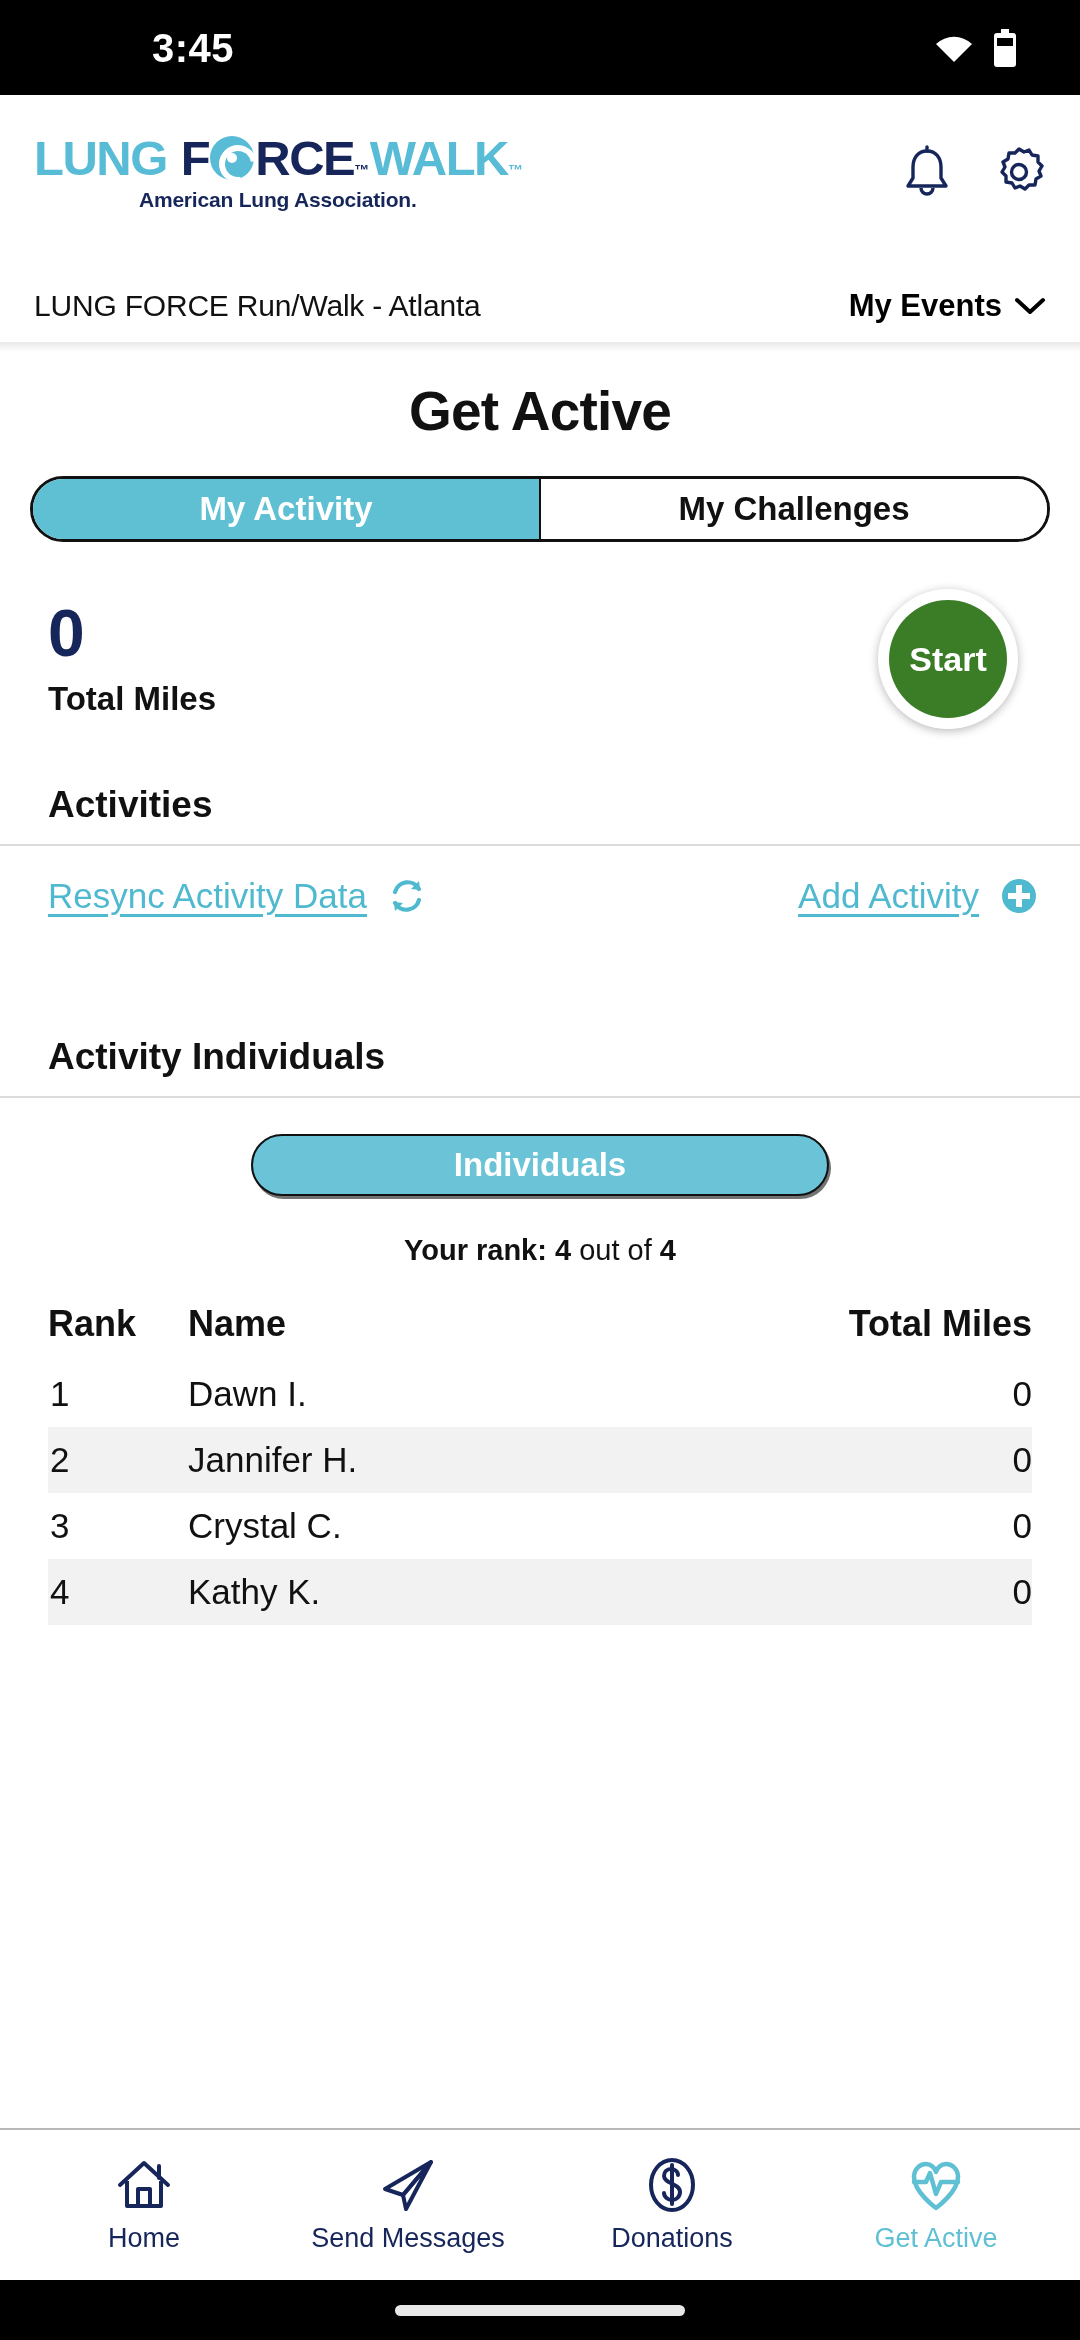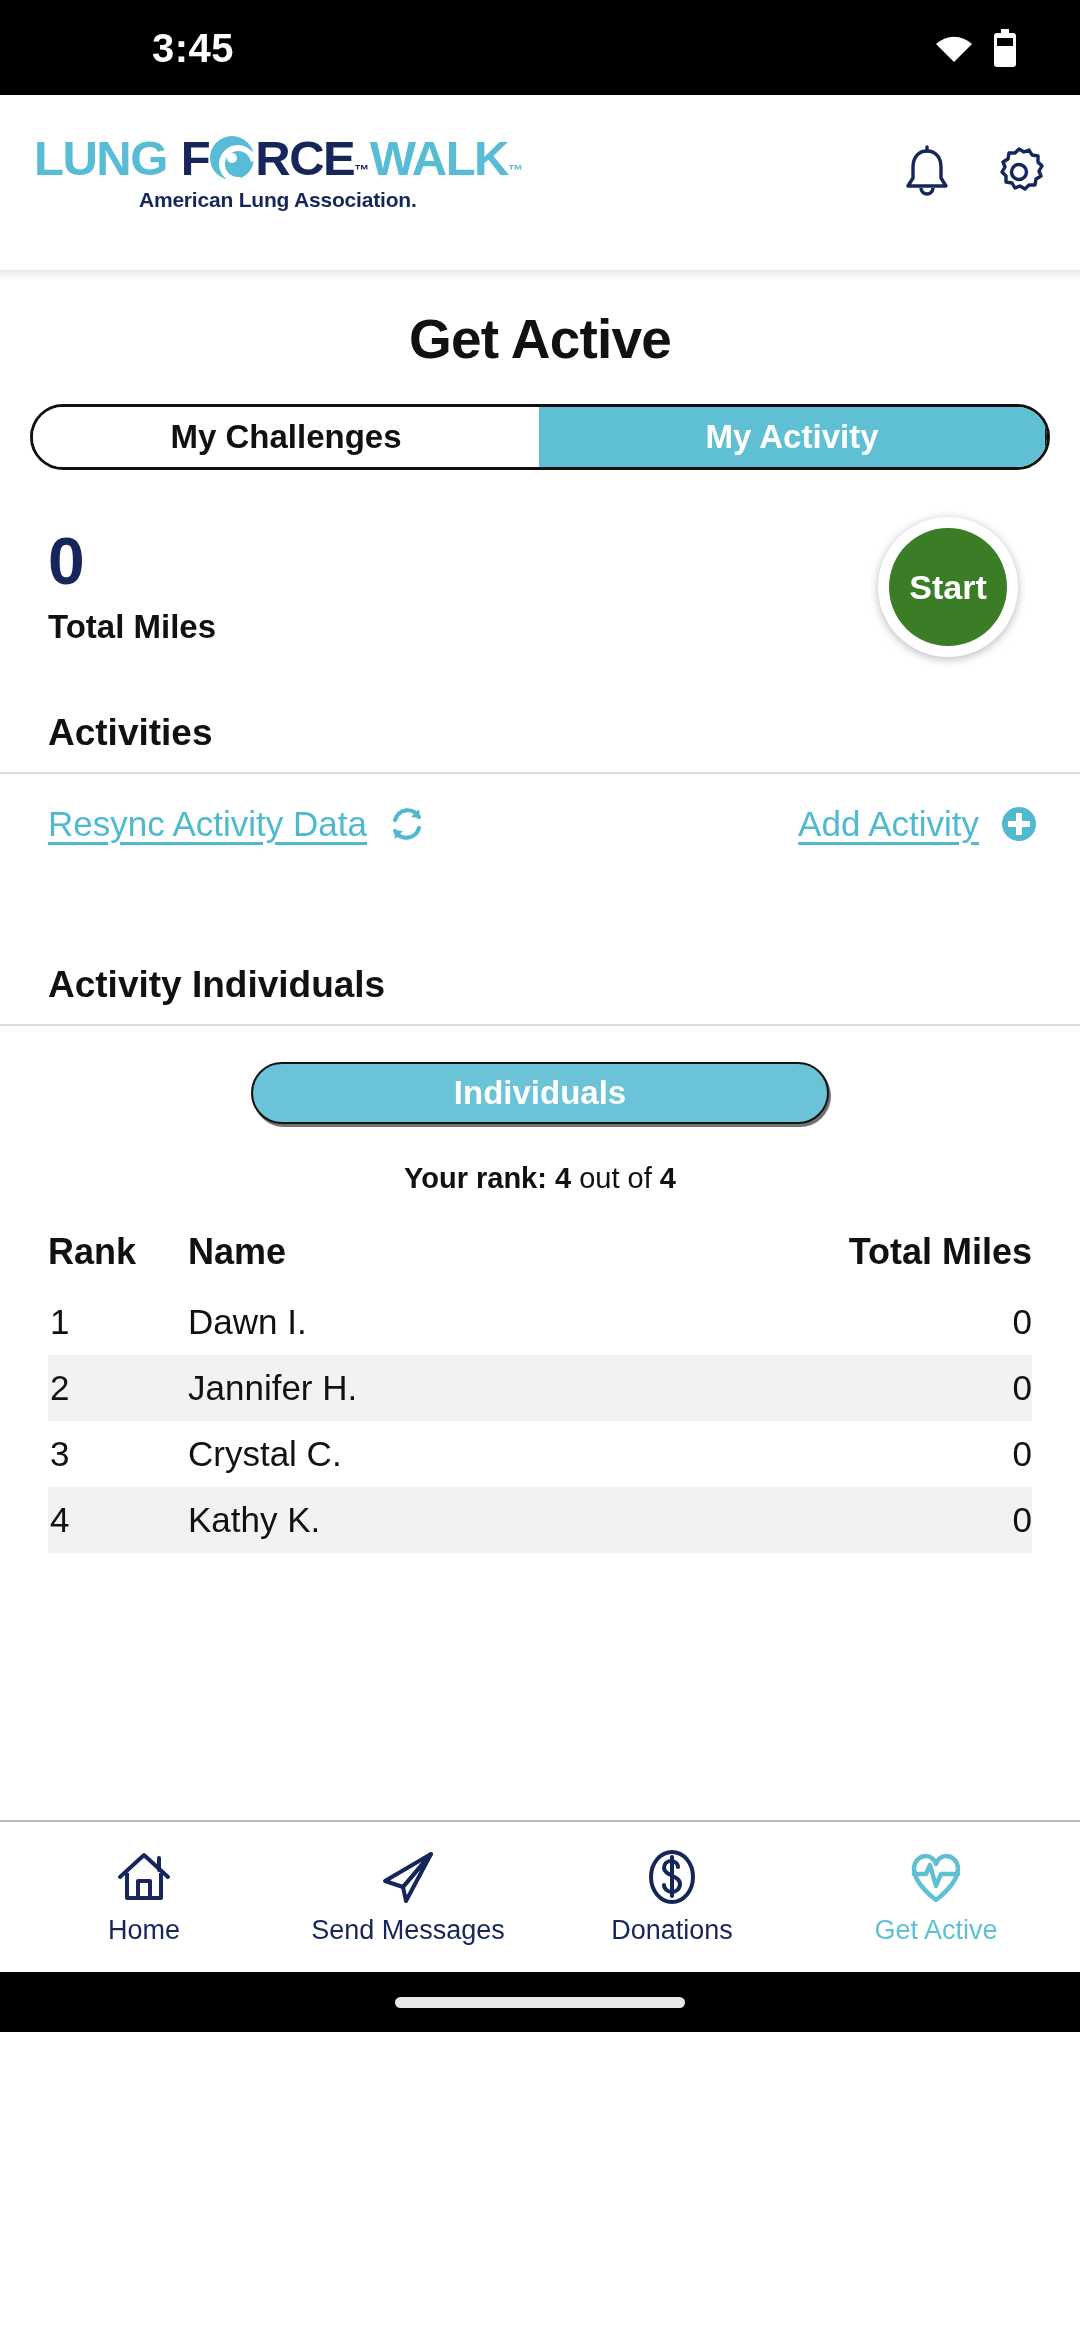--- a/index.html
+++ b/index.html
@@ -3,21 +3,21 @@
 <meta charset="utf-8">
 <style>
   * { margin:0; padding:0; box-sizing:border-box; }
   html, body { width:1080px; height:2340px; }
   body {
     font-family: "Liberation Sans", sans-serif;
     background:#ffffff;
     overflow:hidden;
     -webkit-font-smoothing:antialiased;
   }
-  .phone { position:relative; width:1080px; height:2032px; background:#be185d; display:flex; flex-direction:column;border-radius:30px; }
+  .phone { position:relative; width:1080px; height:2340px; background:#be185d; display:flex; flex-direction:column;border-radius:30px; }
 
   
   .statusbar {
     height:95px; background:#000; flex:0 0 95px;
     display:flex; align-items:center; justify-content:space-between;
     padding:0 44px 0 0; position:relative;
   }
   .status-time {
     color:#fff; font-size:40px; font-weight:700; letter-spacing:.5px;
     margin-left:152px; line-height:1;
@@ -214,29 +214,38 @@
         <path d="M27 2 L27 6" stroke="#16265A" stroke-width="3.4" stroke-linecap="round"></path>
         <path d="M21 43 a6 6 0 0 0 12 0" fill="none" stroke="#16265A" stroke-width="3.4"></path>
       </svg>
       <svg class="hdr-ic" viewBox="0 0 54 54">
         <path d="M27 4 l5 3 l5 -2 l3 5 l6 1 l0 6 l4 4 l-3 5 l2 5 l-5 3 l-1 6 l-6 0 l-4 4 l-5 -3 l-5 2 l-3 -5 l-6 -1 l0 -6 l-4 -4 l3 -5 l-2 -5 l5 -3 l1 -6 l6 0 z" fill="none" stroke="#16265A" stroke-width="3.4" stroke-linejoin="round"></path>
         <circle cx="27" cy="27" r="7.5" fill="none" stroke="#16265A" stroke-width="3.4"></circle>
       </svg>
     </div>
   </div>
 
+  <div class="event-row">
+    <div class="event-name">LUNG FORCE Run/Walk - Atlanta</div>
+    <div class="my-events">
+      <span class="my-events-label">My Events</span>
+      <svg class="chev" viewBox="0 0 32 20">
+        <path d="M3 4 L16 16 L29 4" fill="none" stroke="#000" stroke-width="4" stroke-linecap="round" stroke-linejoin="round"></path>
+      </svg>
+    </div>
+  </div>
   <div class="hdr-shadow"></div>
 
   <div class="page">
 
     <div class="page-title">Get Active</div>
 
     <div class="tabs">
+      <div class="tab active">My Activity</div>
       <div class="tab">My Challenges</div>
-      <div class="tab active">My Activity</div>
     </div>
 
     <div class="stats">
       <div class="miles-box">
         <div class="miles-num">0</div>
         <div class="miles-lbl">Total Miles</div>
       </div>
       <div class="start-outer">
         <button class="start-btn">Start</button>
       </div>

